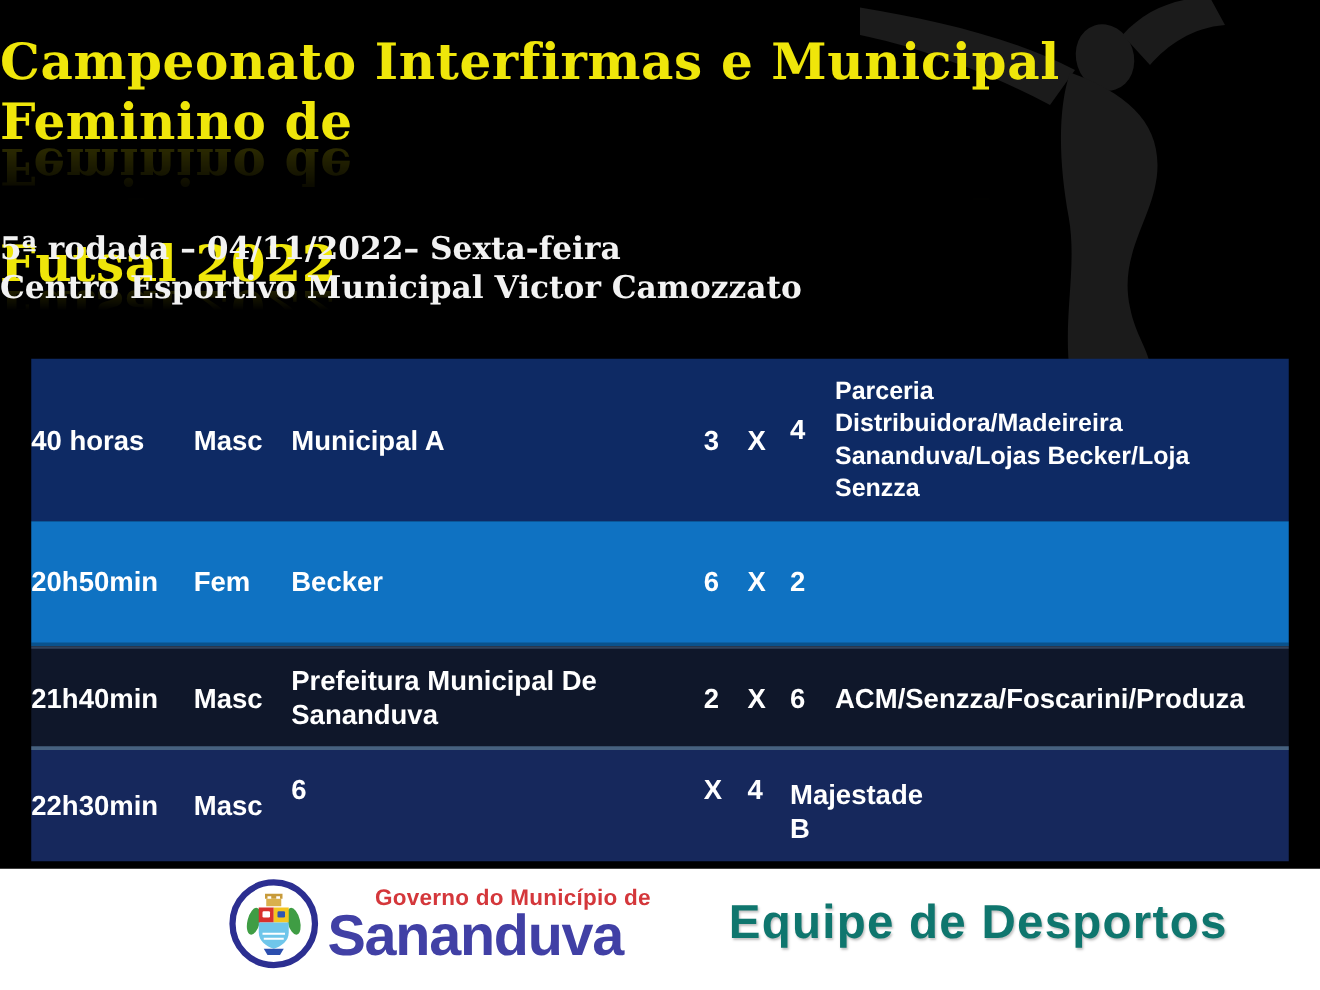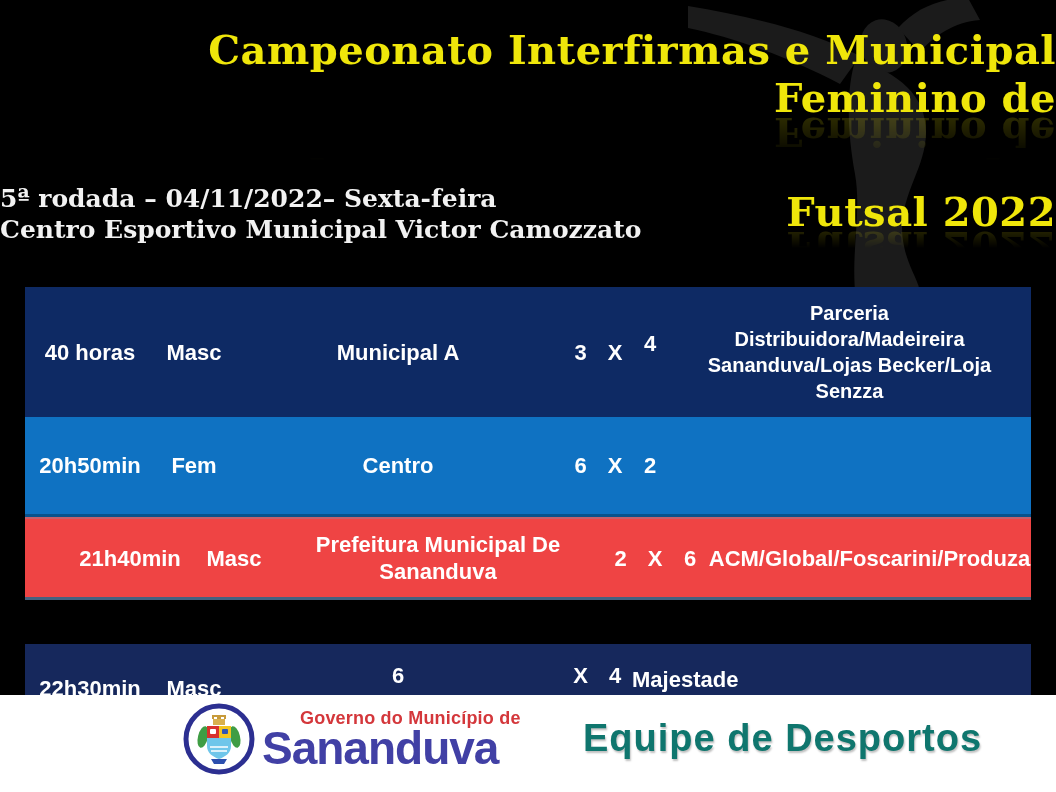--- a/index.html
+++ b/index.html
@@ -23,21 +23,21 @@
     height: 300px;
     pointer-events: none;
   }
 
   
   .title-wrap {
     position: absolute;
     top: 26px;
     left: 0;
     width: 100%;
-    text-align: right;
+    text-align: left;
     font-family: "DejaVu Serif", serif;
     font-weight: 700;
     color: #efe60a;
     z-index: 2;
   }
   .title-line {
     font-size: 40px;
     line-height: 48px;
     letter-spacing: 0.5px;
   }
@@ -79,21 +79,20 @@
   .row {
     display: grid;
     grid-template-columns: 130px 78px 330px 35px 34px 36px 1fr;
     align-items: center;
     width: 100%;
     color: #ffffff;
     font-weight: 700;
     font-size: 22px;
   }
   .row .cell {
-    text-align: center;
     white-space: pre-line;
     line-height: 27px;
   }
   .r0 { height: 130px; }
   .r1 { height: 100px;  border-bottom: 3px solid rgba(0,0,0,0.28); }
   .r2 { height: 83px;  border-top: 2px solid rgba(120,150,180,0.35); border-bottom: 3px solid #46617f; }
   .r3 { height: 89px; }
   .r0 .away { font-size: 20px; line-height: 26px; }
   .r0 .s2 { transform: translateY(-9px); }
   .r3 .s1, .r3 .vs, .r3 .s2 { transform: translateY(-13px); }
@@ -183,38 +182,38 @@
       <div class="cell s2">4</div>
       <div class="cell away">Parceria
 Distribuidora/Madeireira
 Sananduva/Lojas Becker/Loja
 Senzza</div>
     </div>
 
     <div class="row r1" style="background: rgb(15, 114, 194);">
       <div class="cell time">20h50min</div>
       <div class="cell cat">Fem</div>
-      <div class="cell home">Centro</div>
+      <div class="cell home">Becker</div>
       <div class="cell s1">6</div>
       <div class="cell vs">X</div>
       <div class="cell s2">2</div>
     </div>
 
-    <div class="row r2" style="background: #ef4444; padding-left: 40px;">
+    <div class="row r2" style="background: #0f172a;">
       <div class="cell time">21h40min</div>
       <div class="cell cat">Masc</div>
       <div class="cell home">Prefeitura Municipal De
 Sananduva</div>
       <div class="cell s1">2</div>
       <div class="cell vs">X</div>
       <div class="cell s2">6</div>
-      <div class="cell away">ACM/Global/Foscarini/Produza</div>
-    </div>
-
-    <div class="row r3" style="background: rgb(22, 40, 92); margin-top: 44px;">
+      <div class="cell away">ACM/Senzza/Foscarini/Produza</div>
+    </div>
+
+    <div class="row r3" style="background: rgb(22, 40, 92);">
       <div class="cell time">22h30min</div>
       <div class="cell cat">Masc</div>
       <div class="cell s1">6</div>
       <div class="cell vs">X</div>
       <div class="cell s2">4</div>
       <div class="cell away">Majestade B</div>
     </div>
 
   </div>
 

